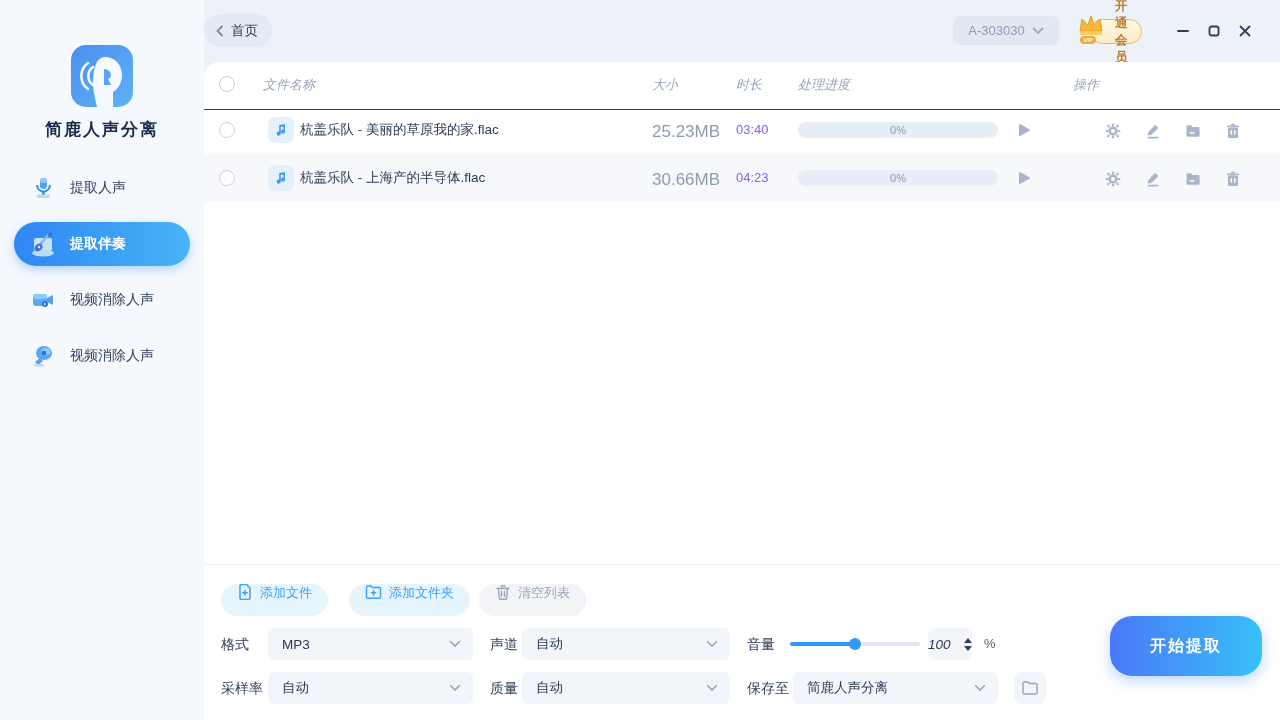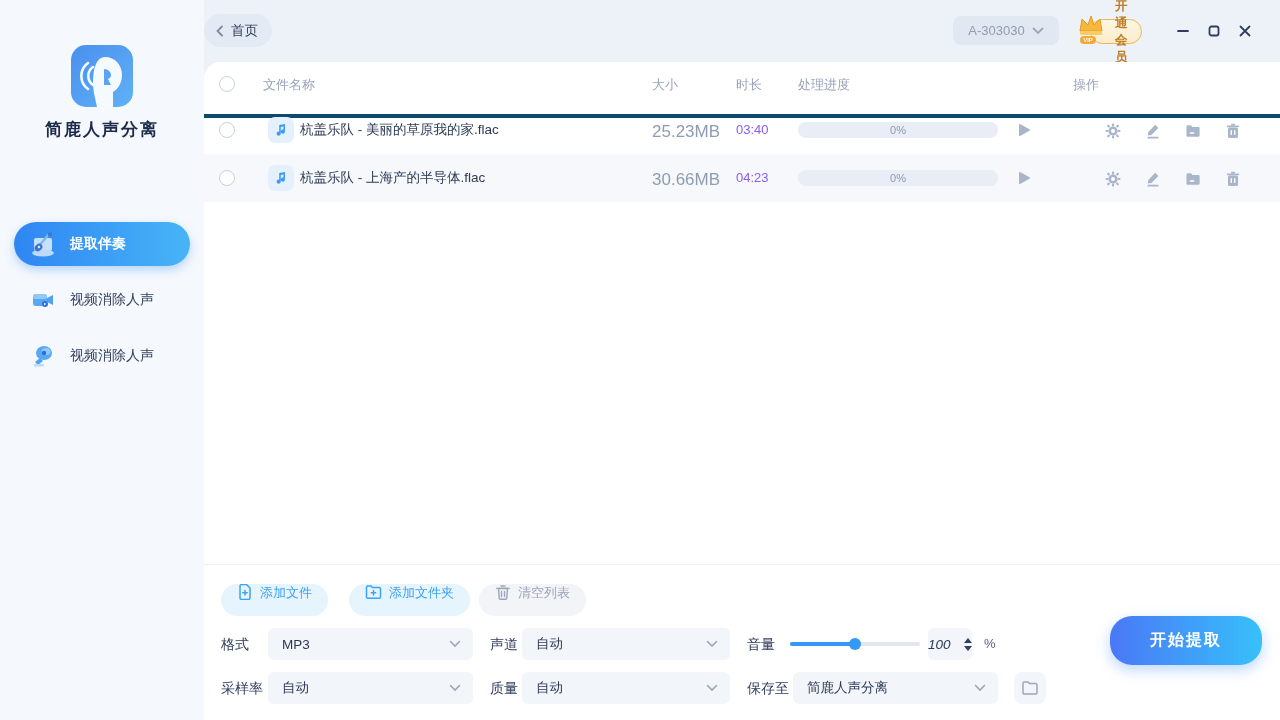--- a/index.html
+++ b/index.html
@@ -36,22 +36,22 @@
     border-radius:14px; display:flex; align-items:center; }
   .vip-pill span { font-size:12.5px; color:#bd7c26; font-weight:bold; letter-spacing:1px; }
   .crown { position:absolute; left:0; top:-6px; width:34px; height:34px; z-index:2; }
   .win-btn { position:absolute; top:20px; width:22px; height:22px; display:flex;
     align-items:center; justify-content:center; cursor:pointer; }
 
   
   .panel { position:absolute; left:204px; top:62px; width:1076px; height:658px;
     background:#ffffff; border-radius:16px 0 0 0; }
 
-  .thead { position:absolute; left:0; top:0; width:1076px; height:56px;
-    border-bottom:4px solid #0c4a6e; font-size:13px; color:#98a3b8; }
+  .thead { position:absolute; left:0; top:0; width:1076px; height:48px;
+    border-bottom:1px solid #0c4a6e; font-size:13px; color:#98a3b8;font-style:italic; }
   .thead div { position:absolute; top:14px; }
   .h-name{left:59px;} .h-size{left:448px;} .h-dur{left:532px;} .h-prog{left:594px;} .h-ops{left:869px;}
   .circ { position:absolute; width:16px; height:16px; border-radius:50%;
     border:1.5px solid #c7d1e0; background:#fff; cursor:pointer; }
   .thead .circ { left:15px; top:14px; }
 
   .trow { position:absolute; left:0; width:1076px; height:48px; }
   .trow.alt { background:#f6f8fb; }
   .trow .circ { left:15px; top:16px; }
   .note-chip { position:absolute; left:64px; top:11px; width:26px; height:26px; border-radius:7px;
@@ -97,21 +97,21 @@
   .arrow-up { width:0; height:0; border-left:4px solid transparent; border-right:4px solid transparent;
     border-bottom:5px solid #33415e; cursor:pointer; }
   .arrow-down { width:0; height:0; border-left:4px solid transparent; border-right:4px solid transparent;
     border-top:5px solid #33415e; cursor:pointer; }
   .pct { position:absolute; left:780px; top:574px; font-size:13px; color:#55627a; }
 
   .folder-btn { position:absolute; left:810px; top:610px; width:32px; height:32px;
     background:#f2f5fa; border-radius:8px; display:flex; align-items:center; justify-content:center;
     cursor:pointer; }
 
-  .start-btn { position:absolute; left:906px; top:554px; width:152px; height:49px; border-radius:22px;
+  .start-btn { position:absolute; left:906px; top:554px; width:152px; height:60px; border-radius:22px;
     background:linear-gradient(90deg,#4a78f6 0%,#37c0fa 100%); color:#fff; font-size:16px;
     font-weight:bold; display:flex; align-items:center; justify-content:center; cursor:pointer;
     letter-spacing:2px; box-shadow:0 5px 14px rgba(64,140,248,.35); }
 </style>
 </head>
 <body>
 
 <div class="window">
 
   <div class="sidebar">
@@ -120,20 +120,32 @@
         <path d="M34 12 c10 0 17 8 17 18 0 8 -4 14 -9 17 l0 15 -16 0 c-2 -10 -4 -16 -4 -25 0 -15 4 -25 12 -25 z" fill="#f4faff"></path>
         <path d="M33 24 c4 0 7 3 7 6 0 2 -1 3 -3 4 l3 6 -7 0 z" fill="#5aa5f2"></path>
         <g fill="none" stroke="#f4faff" stroke-width="2.6" stroke-linecap="round">
           <path d="M22 22 a11 11 0 0 0 0 18"></path>
           <path d="M17 18 a16 16 0 0 0 0 26"></path>
         </g>
       </svg>
     </div>
     <div class="app-title">简鹿人声分离</div>
 
+    <div class="side-item" style="top:166px">
+      <span class="s-icon">
+        <svg width="24" height="24" viewBox="0 0 24 24">
+          <rect x="9" y="2" width="7" height="11" rx="3.5" fill="#4fa3f2"></rect>
+          <rect x="9" y="2" width="7" height="5" rx="2.5" fill="#8ec9f8"></rect>
+          <path d="M6 9 a6.5 6.5 0 0 0 13 0" fill="none" stroke="#3e8fe8" stroke-width="2"></path>
+          <rect x="11.2" y="15" width="2.6" height="4" fill="#3e8fe8"></rect>
+          <rect x="6" y="18.5" width="13" height="3.5" rx="1.5" fill="#bcd9f6"></rect>
+        </svg>
+      </span>
+      <span class="s-label">提取人声</span>
+    </div>
 
     <div class="side-item active" style="top:222px">
       <span class="s-icon">
         <svg width="28" height="28" viewBox="0 0 28 28">
           <rect x="5" y="8" width="18" height="13" rx="2" fill="#dff0fd" opacity="0.85"></rect>
           <ellipse cx="14" cy="23" rx="11" ry="3.5" fill="#bcd9f6"></ellipse>
           <path d="M20 4 L9 17" stroke="#7fb6f0" stroke-width="2.4" stroke-linecap="round"></path>
           <ellipse cx="9.5" cy="17.5" rx="4.2" ry="3.4" transform="rotate(-40 9.5 17.5)" fill="#3f74d8"></ellipse>
           <circle cx="10" cy="17" r="1.2" fill="#dff0fd"></circle>
           <rect x="19" y="2.5" width="4" height="4" rx="1" fill="#3f74d8"></rect>

